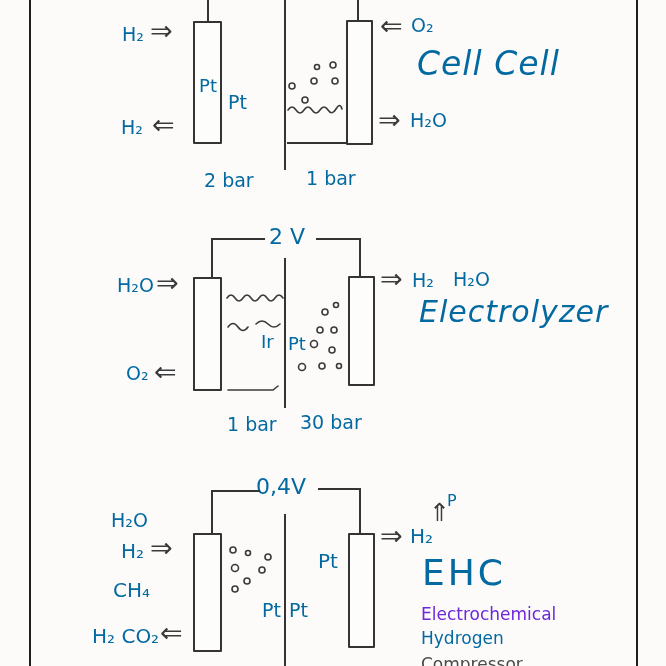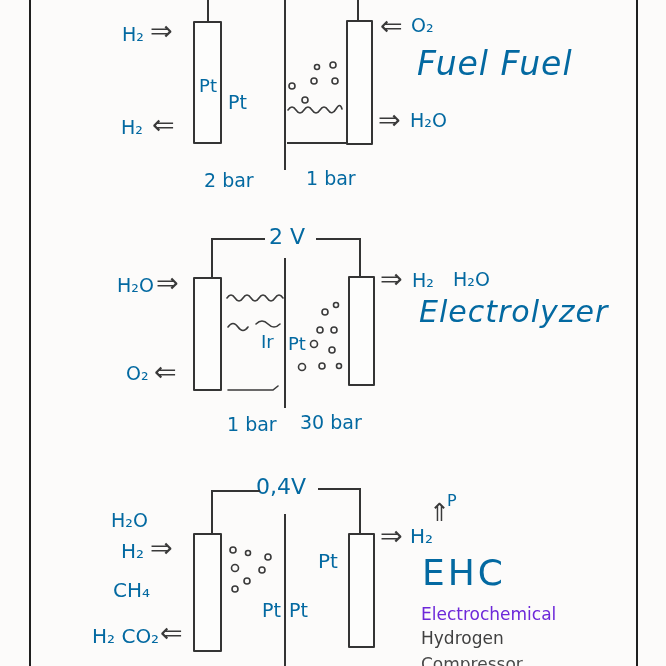--- a/index.html
+++ b/index.html
@@ -39,21 +39,21 @@
     <span class="arrow" style="left:152px;top:111px;font-size:27px;">⇐</span>
 
     <span class="lbl" style="left:196px;top:77px;width:24px;text-align:center;font-size:18px;">Pt</span>
     <span class="lbl" style="left:228px;top:93px;font-size:19px;">Pt</span>
 
     <span class="arrow" style="left:380px;top:12px;font-size:27px;">⇐</span>
     <span class="lbl" style="left:411px;top:16px;font-size:19px;">O₂</span>
     <span class="arrow" style="left:378px;top:106px;font-size:27px;">⇒</span>
     <span class="lbl" style="left:410px;top:111px;font-size:19px;">H₂O</span>
 
-    <span class="lbl title" style="left:417px;top:47px;font-size:33px;font-style:italic;">Fuel Fuel</span>
+    <span class="lbl title" style="left:417px;top:47px;font-size:33px;font-style:italic;">Cell Cell</span>
 
     <span class="lbl" style="left:204px;top:171px;font-size:19px;">2 bar</span>
     <span class="lbl" style="left:306px;top:169px;font-size:19px;">1 bar</span>
   </div>
 
   <div>
     <span class="lbl" style="left:269px;top:226px;font-size:22px;">2 V</span>
     <div class="hline" style="left:211px;top:238px;width:54px;height:2px;"></div>
     <div class="vline" style="left:211px;top:238px;width:2px;height:41px;"></div>
     <div class="hline" style="left:316px;top:238px;width:45px;height:2px;"></div>
@@ -103,21 +103,21 @@
     <span class="lbl" style="left:262px;top:601px;font-size:19px;">Pt</span>
     <span class="lbl" style="left:289px;top:601px;font-size:19px;">Pt</span>
 
     <span class="arrow" style="left:380px;top:522px;font-size:27px;">⇒</span>
     <span class="lbl" style="left:410px;top:526px;font-size:20px;">H₂</span>
     <span class="arrow" style="left:429px;top:500px;font-size:25px;">⇑</span>
     <span class="lbl" style="left:447px;top:493px;font-size:16px;">P</span>
 
     <span class="lbl title" style="left:422px;top:555px;font-size:36px;letter-spacing:3px;">EHC</span>
     <span class="lbl" style="left:421px;top:606px;font-size:17px;color:#6d28d9;">Electrochemical</span>
-    <span class="lbl" style="left:421px;top:630px;font-size:17px;color:#404040;">Hydrogen</span>
+    <span class="lbl" style="left:421px;top:630px;font-size:17px;color:#0369a1;">Hydrogen</span>
     <span class="lbl" style="left:421px;top:656px;font-size:17px;color:#4a4a4a;">Compressor</span>
   </div>
 
   <svg class="overlay" width="666" height="666" viewBox="0 0 666 666">
     <g stroke="#3a3a3a" stroke-width="1.6" fill="none" stroke-linecap="round">
       <g>
         <path d="M288 110 q4 -6 8 0 t8 0 t8 0 t8 0 t8 0 t8 -1 t6 0"></path>
       </g>
       <g>
         <circle cx="292" cy="86" r="3"></circle>

